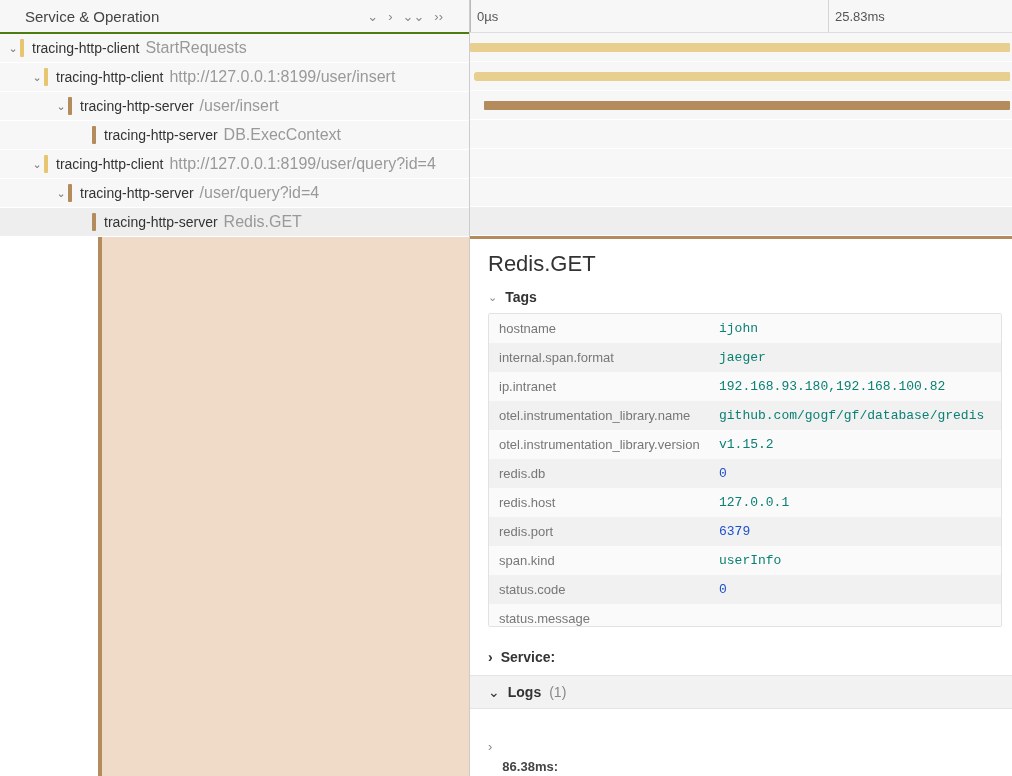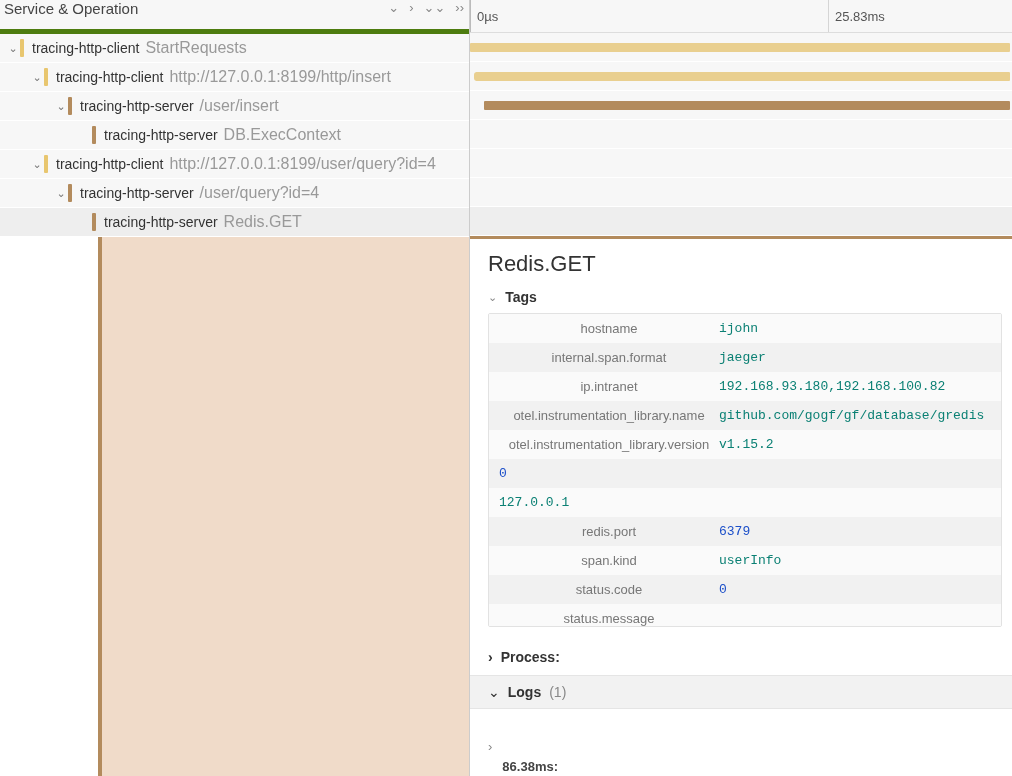--- a/index.html
+++ b/index.html
@@ -1,21 +1,21 @@
 <!DOCTYPE html>
 <html><head>
 <meta charset="utf-8">
 <style>
   * { box-sizing: border-box; margin: 0; padding: 0; }
   body { font-family: -apple-system, BlinkMacSystemFont, "Segoe UI", Helvetica, Arial, sans-serif; font-size: 13px; color: #333; background:#fff; width:1012px; height:776px; overflow:hidden; }
   .root { display:flex; height:100%; }
   .left { width:470px; border-right:1px solid #ccc; display:flex; flex-direction:column; background:#fff;}
   .right { flex:1; display:flex; flex-direction:column; }
   
-  .left-header { height:34px; display:flex; padding:0 4px; background:#f7f7f7; border-bottom:5px solid #4d7c0f; }
+  .left-header { height:34px; display:flex; align-items:center; padding:0 25px; background:#f7f7f7; border-bottom:2px solid #4d7c0f; }
   .left-header .title { font-size:15px; color:#444; flex:1; }
   .left-header .tools { display:flex; gap:8px; color:#888; font-size:13px;}
   .tool-icon { cursor:pointer; padding:0 1px;}
   
   .tree { flex:1; overflow:auto; }
   .row { display:flex; align-items:center; height:29px; background:#f7f7f7; border-bottom:1px solid #fff; padding-right:6px;}
   .row.selected { background:#eee;}
   .row-indent { display:inline-block; }
   .chev { width:14px; text-align:center; color:#777; font-size:11px; cursor:pointer;}
   .cbar { width:4px; height:18px; border-radius:1px; margin-right:8px; }
@@ -36,21 +36,21 @@
   .tl-rows { position:relative; }
   .tl-row { height:29px; background:#f7f7f7; border-bottom:1px solid #fff; position:relative;}
   .tl-row.selected { background:#eee;}
   .bar { position:absolute; top:10px; height:9px; border-radius:1px;}
   
   .detail-top { height:3px; background:#b38b5d; }
   .detail-title { font-size:22px; font-weight:400; padding:12px 16px 8px 18px; color:#333;}
   .sec-head { display:flex; align-items:center; gap:8px; padding:4px 18px; color:#333; font-weight:600; font-size:14px;}
   .sec-head .arrow { color:#888; font-size:11px; font-weight:400;}
   .tags-tbl { margin:4px 10px 12px 18px; border:1px solid #e2e2e2; border-radius:2px; overflow:hidden;}
-  .tag-row { display:flex; align-items:center; min-height:29px; padding:5px 10px; font-size:13px;text-align:center;}
+  .tag-row { display:flex; align-items:center; min-height:29px; padding:5px 10px; font-size:13px;}
   .tag-row:nth-child(odd){ background:#fafafa;}
   .tag-row:nth-child(even){ background:#f1f1f1;}
   .tag-key { width:220px; color:#777; }
   .tag-val { font-family: Liberation Mono, monospace; font-size:13px;}
   .v-green { color:#0b8074;}
   .v-blue  { color:#1c4fc9;}
   .v-gray  { color:#666;}
   .proc-row { padding:10px 18px; color:#333; font-weight:600; font-size:14px; display:flex; align-items:center; gap:8px;}
   .logs-head { background:#f2f2f2; padding:8px 18px; display:flex; align-items:center; gap:8px; font-size:14px; color:#333; border-top:1px solid #e5e5e5; border-bottom:1px solid #e5e5e5;}
   .logs-head .cnt { color:#888; font-weight:400;}
@@ -83,21 +83,21 @@
           <span class="chev">⌄</span>
           <span class="cbar" style="background: rgb(232, 198, 111);"></span>
           <span class="svc">tracing-http-client</span>
           <span class="op">StartRequests</span>
         </div>
         <div class="row">
           <span class="row-indent" style="width: 30px;"></span>
           <span class="chev">⌄</span>
           <span class="cbar" style="background: rgb(232, 198, 111);"></span>
           <span class="svc">tracing-http-client</span>
-          <span class="op">http://127.0.0.1:8199/http/insert</span>
+          <span class="op">http://127.0.0.1:8199/user/insert</span>
         </div>
         <div class="row">
           <span class="row-indent" style="width: 54px;"></span>
           <span class="chev">⌄</span>
           <span class="cbar" style="background: rgb(179, 139, 93);"></span>
           <span class="svc">tracing-http-server</span>
           <span class="op">/user/insert</span>
         </div>
         <div class="row">
           <span class="row-indent" style="width: 78px;"></span>
@@ -188,23 +188,25 @@
         </div>
         <div class="tag-row">
           <div class="tag-key">otel.instrumentation_library.name</div>
           <div class="tag-val v-green">github.com/gogf/gf/database/gredis</div>
         </div>
         <div class="tag-row">
           <div class="tag-key">otel.instrumentation_library.version</div>
           <div class="tag-val v-green">v1.15.2</div>
         </div>
         <div class="tag-row">
+          <div class="tag-key">redis.db</div>
           <div class="tag-val v-blue">0</div>
         </div>
         <div class="tag-row">
+          <div class="tag-key">redis.host</div>
           <div class="tag-val v-green">127.0.0.1</div>
         </div>
         <div class="tag-row">
           <div class="tag-key">redis.port</div>
           <div class="tag-val v-blue">6379</div>
         </div>
         <div class="tag-row">
           <div class="tag-key">span.kind</div>
           <div class="tag-val v-green">userInfo</div>
         </div>
@@ -213,21 +215,21 @@
           <div class="tag-val v-blue">0</div>
         </div>
         <div class="tag-row">
           <div class="tag-key">status.message</div>
           <div class="tag-val v-gray"></div>
         </div>
       </div>
 
     <div class="proc-row">
       <span class="arrow">›</span>
-      <span>Process:</span>
+      <span>Service:</span>
     </div>
 
     <div class="logs-head">
       <span class="arrow">⌄</span>
       <strong>Logs</strong>
       <span class="cnt">(1)</span>
     </div>
     <div class="log-entry">
       <span class="arrow" style="color:#888;">›</span>
       <span class="ts">86.38ms:</span>

